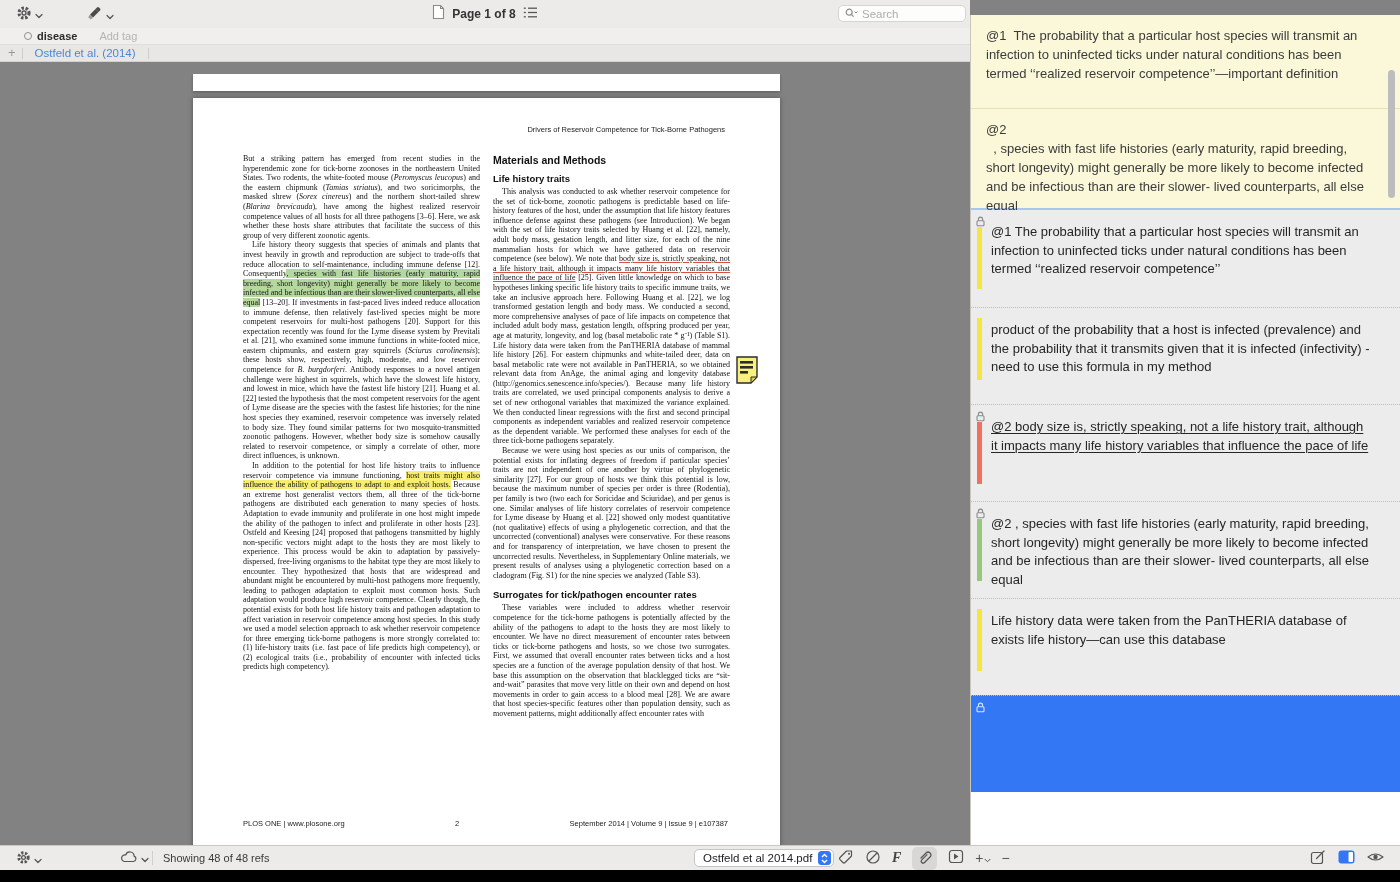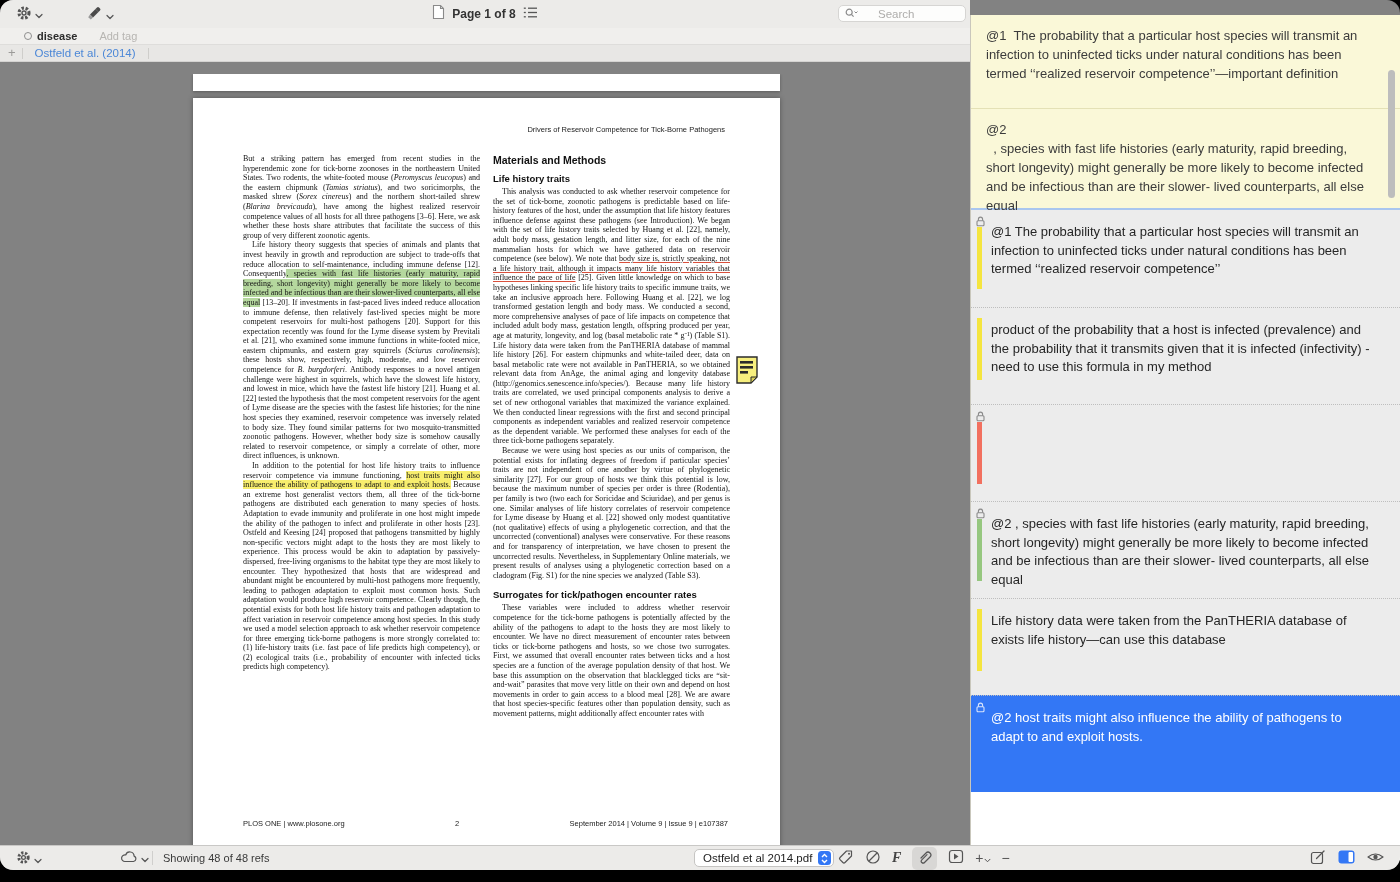--- a/index.html
+++ b/index.html
@@ -1,25 +1,25 @@
 <!DOCTYPE html>
 <html><head>
 <meta charset="utf-8">
 <style>
   html,body{margin:0;padding:0;background:#000;}
   body{width:1400px;height:882px;position:relative;font-family:"Liberation Sans",sans-serif;-webkit-font-smoothing:antialiased;}
-  .window{position:absolute;left:0;top:0;width:1400px;height:870px;border-radius:13px;overflow:hidden;background:#828282;}
+  .window{position:absolute;left:0;top:0;width:1400px;height:870px;border-radius:0;overflow:hidden;background:#828282;}
 
   
   .topbar{position:absolute;left:0;top:0;width:970px;height:28px;background:#ECEBE9;}
   .tt-gear{position:absolute;left:16px;top:5px;display:flex;align-items:center;gap:3px;background:none;border:none;padding:0;cursor:default;}
   .tt-marker{position:absolute;left:84px;top:4px;display:flex;align-items:center;gap:3px;background:none;border:none;padding:0;}
   .tt-center{position:absolute;left:0;top:0;width:970px;height:28px;display:flex;justify-content:center;align-items:center;gap:7px;}
   .page-label{font-size:12px;font-weight:700;color:#333;}
-  .search{position:absolute;left:838px;top:5px;width:128px;height:17px;background:#FDFDFC;border:1px solid #D6D5D3;border-radius:5px;display:flex;align-items:center;padding:0 6px;gap:20px;box-sizing:border-box;}
+  .search{position:absolute;left:838px;top:5px;width:128px;height:17px;background:#FDFDFC;border:1px solid #D6D5D3;border-radius:5px;display:flex;align-items:center;padding:0 6px;gap:4px;box-sizing:border-box;}
   .search .ph{font-size:11.5px;color:#AEADAB;}
 
   
   .tagrow{position:absolute;left:0;top:28px;width:1046px;height:16px;background:#F0EFED;display:flex;align-items:center;}
   .tag-dot{width:8px;height:8px;border:1.2px solid #8F8F8F;border-radius:50%;margin-left:24px;box-sizing:border-box;}
   .tag-name{font-size:11px;font-weight:700;color:#2c2c2c;margin-left:5px;}
   .add-tag{font-size:11px;color:#B7B5B2;margin-left:22px;}
 
   
   .citerow{position:absolute;left:0;top:44px;width:970px;height:18px;background:#E8E7E5;border-top:1px solid #DEDDDB;border-bottom:1px solid #D4D3D1;display:flex;align-items:center;box-sizing:border-box;}
@@ -223,40 +223,40 @@
       <div class="ann-item">
         <div class="ann-bar" style="top: 10px; background: rgb(245, 229, 63);"></div>
         <div class="ann-text">product of the probability that a host is infected (prevalence) and the probability that it transmits given that it is infected (infectivity) - need to use this formula in my method</div>
       </div>
       <div class="ann-item underlined">
         <span class="ann-lock"><svg width="9" height="11" viewBox="0 0 9 11">
               <rect x="1" y="4.8" width="7" height="5" rx="1" fill="none" stroke-width="1.1"></rect>
               <path d="M2.4 4.8 V3.2 a2.1 2.1 0 0 1 4.2 0 V4.8" fill="none" stroke-width="1.1"></path>
             </svg></span>
         <div class="ann-bar" style="background: rgb(242, 112, 95);"></div>
+        <div class="ann-text">@2 body size is, strictly speaking, not a life history trait, although it impacts many life history variables that influence the pace of life</div>
       </div>
       <div class="ann-item">
         <span class="ann-lock"><svg width="9" height="11" viewBox="0 0 9 11">
               <rect x="1" y="4.8" width="7" height="5" rx="1" fill="none" stroke-width="1.1"></rect>
               <path d="M2.4 4.8 V3.2 a2.1 2.1 0 0 1 4.2 0 V4.8" fill="none" stroke-width="1.1"></path>
             </svg></span>
         <div class="ann-bar" style="background: rgb(150, 199, 127);"></div>
         <div class="ann-text">@2 , species with fast life histories (early maturity, rapid breeding, short longevity) might generally be more likely to become infected and be infectious than are their slower- lived counterparts, all else equal</div>
       </div>
       <div class="ann-item">
         <div class="ann-bar" style="top: 10px; background: rgb(245, 229, 63);"></div>
         <div class="ann-text">Life history data were taken from the PanTHERIA database of exists life history—can use this database</div>
       </div>
       <div class="ann-item selected">
         <span class="ann-lock"><svg width="9" height="11" viewBox="0 0 9 11">
               <rect x="1" y="4.8" width="7" height="5" rx="1" fill="none" stroke-width="1.1"></rect>
               <path d="M2.4 4.8 V3.2 a2.1 2.1 0 0 1 4.2 0 V4.8" fill="none" stroke-width="1.1"></path>
             </svg></span>
 
-        <div class="ann-text">@2 host traits might also influence the ability of pathogens to adapt to and exploit hosts.</div>
       </div>
     </div>
     <div class="listtail"></div>
   </div>
 
   <div class="statusbar">
     <button class="sb-gear">
       <span>
         <svg width="15" height="15" viewBox="0 0 16 16">
             <circle cx="8" cy="8" r="5" fill="none" stroke="#555" stroke-width="3.1" stroke-dasharray="2.4 1.7"></circle>

